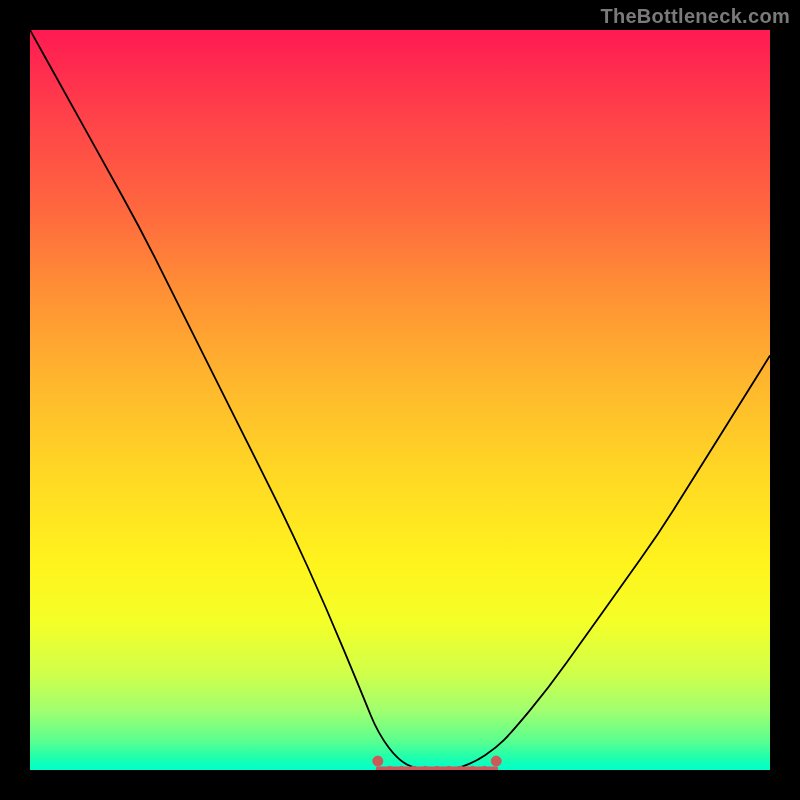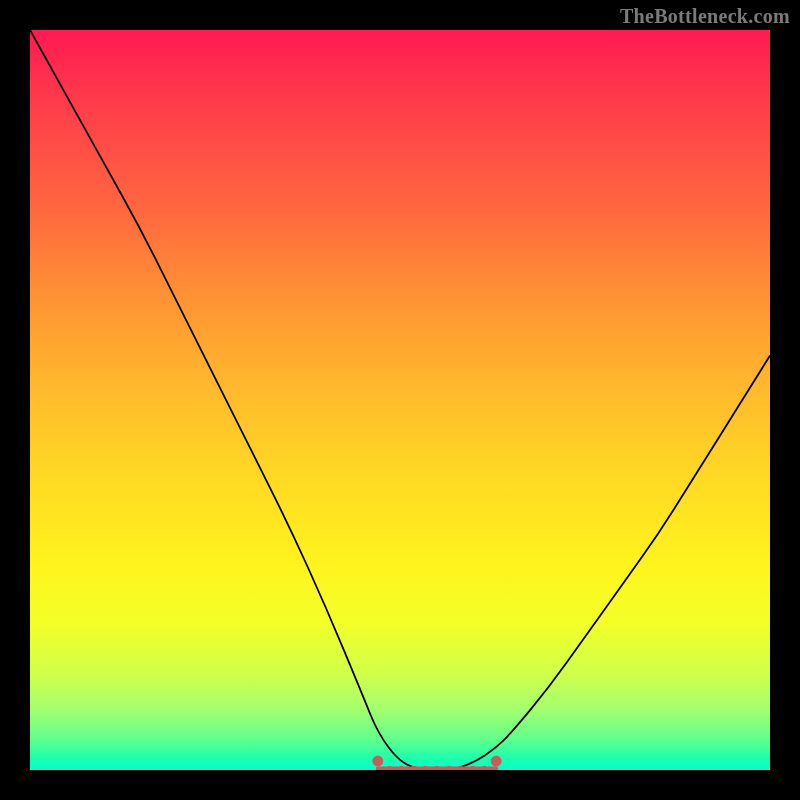--- a/index.html
+++ b/index.html
@@ -45,21 +45,21 @@
     left: 30px;
     top: 30px;
     width: 740px;
     height: 740px;
     pointer-events: none;
   }
   .watermark {
     position: absolute;
     top: 5px;
     right: 10px;
-    font-family: Liberation Serif, serif;
+    font-family: Liberation Sans, sans-serif;
     font-size: 20px;
     font-weight: 600;
     color: #7a7a7a;
     letter-spacing: 0.3px;
   }
 </style>
 </head>
 <body>
 
 <div class="frame">

